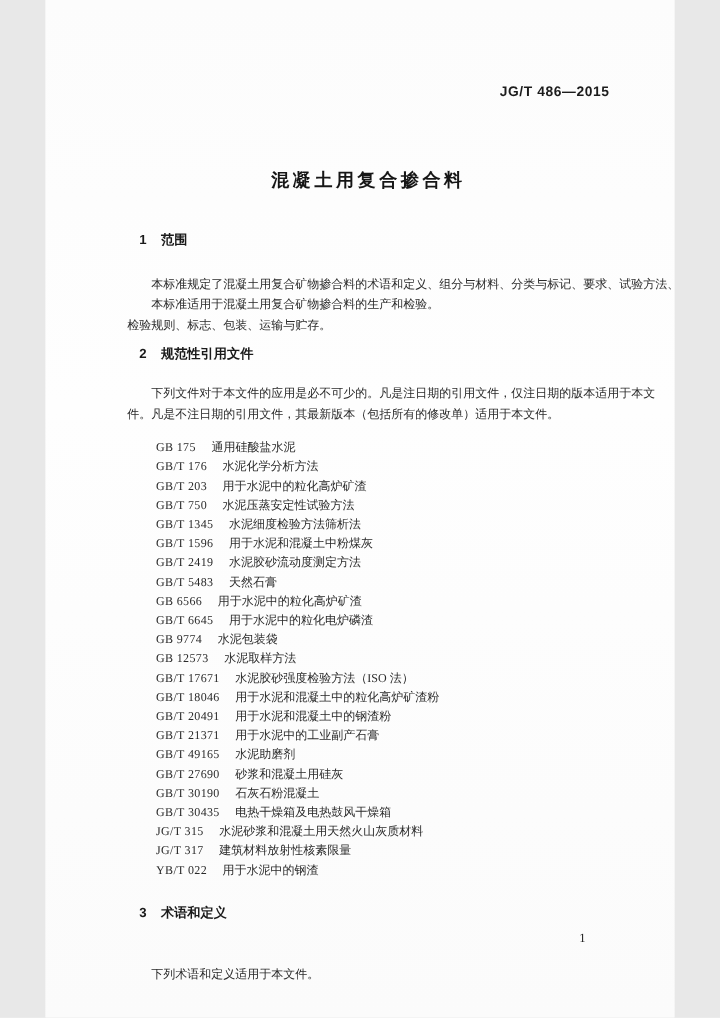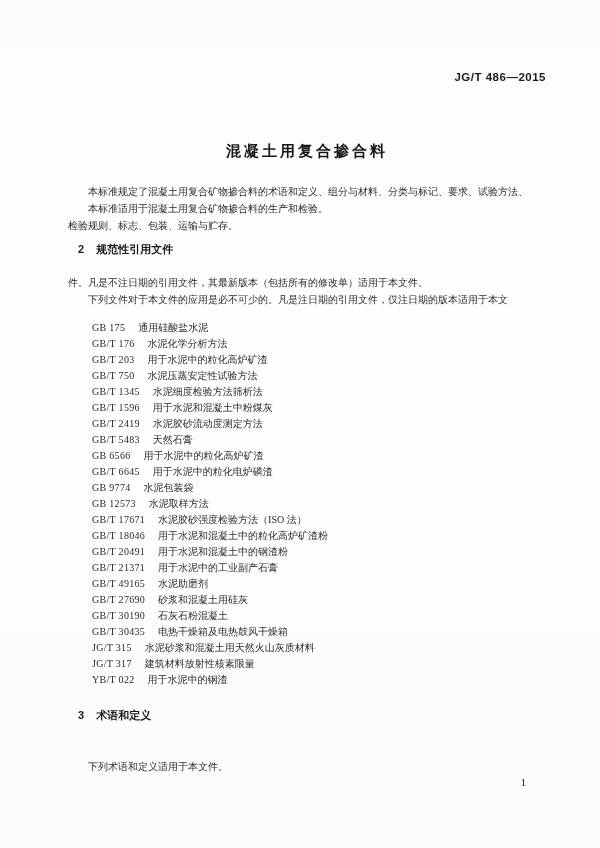--- a/index.html
+++ b/index.html
@@ -3,21 +3,21 @@
 <meta charset="utf-8">
 <style>
   html, body {
     margin: 0;
     padding: 0;
     background: #e8e8e8;
     font-family: "Liberation Serif", serif;
   }
   .page {
     position: relative;
-    width: 600px;
+    width: 524px;
     height: 848px;
     margin: 0 auto;
     background: #fdfdfd;
     background-image: linear-gradient(180deg, #fcfcfc 0%, #fefefe 40%, #fbfbfb 100%);
     box-sizing: border-box;
     padding: 70px 54px 0 68px;
     overflow: hidden;
     color: #262626;
   }
   .doc-code {
@@ -83,39 +83,42 @@
 </style>
 </head>
 <body>
 
 <div class="page">
 
   <div class="doc-code">JG/T 486—2015</div>
 
   <div class="doc-title">混凝土用复合掺合料</div>
 
+  <div class="sec-heading sec-heading-1">
+    <span class="sec-num">1</span><span class="sec-title">范围</span>
+  </div>
 
   <div class="para">
 
       <div class="line">　　本标准规定了混凝土用复合矿物掺合料的术语和定义、组分与材料、分类与标记、要求、试验方法、</div>
 
       <div class="line">　　本标准适用于混凝土用复合矿物掺合料的生产和检验。</div>
 
       <div class="line">检验规则、标志、包装、运输与贮存。</div>
     </div>
 
   <div class="sec-heading sec-heading-2">
     <span class="sec-num">2</span><span class="sec-title">规范性引用文件</span>
   </div>
 
   <div class="para para-intro">
 
+      <div class="line">　　下列文件对于本文件的应用是必不可少的。凡是注日期的引用文件，仅注日期的版本适用于本文</div>
+
       <div class="line">件。凡是不注日期的引用文件，其最新版本（包括所有的修改单）适用于本文件。</div>
-
-      <div class="line">　　下列文件对于本文件的应用是必不可少的。凡是注日期的引用文件，仅注日期的版本适用于本文</div>
     </div>
 
   <div class="refs">
 
       <div class="ref-item">
         <span class="ref-code">GB 175</span><span class="ref-title">通用硅酸盐水泥</span>
       </div>
 
       <div class="ref-item">
         <span class="ref-code">GB/T 176</span><span class="ref-title">水泥化学分析方法</span>

